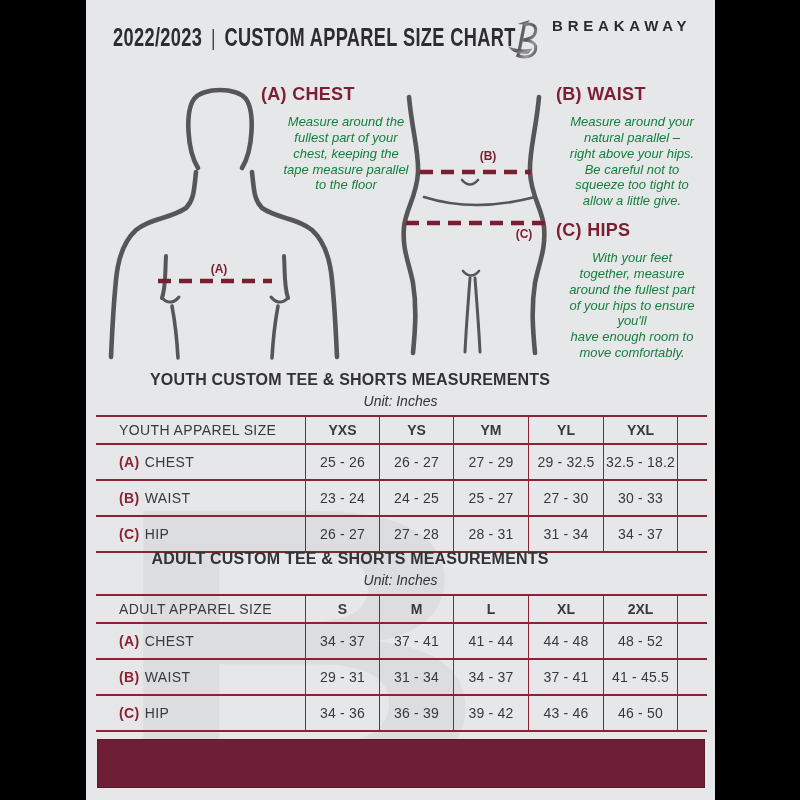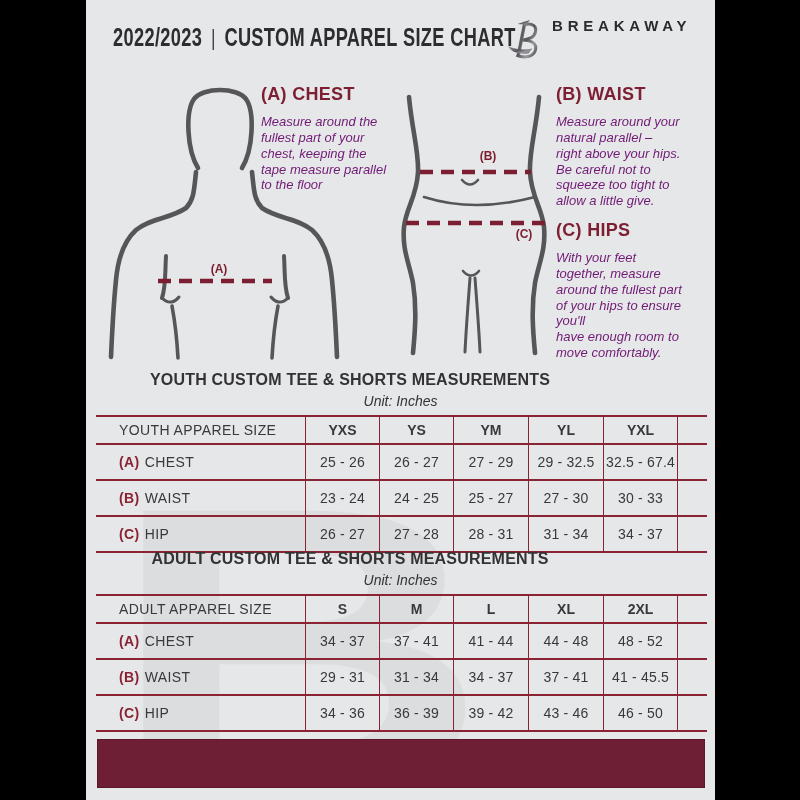--- a/index.html
+++ b/index.html
@@ -23,21 +23,21 @@
   .diagram{position:absolute;left:0;top:0;z-index:1;pointer-events:none;}
   .marker{position:absolute;font-size:12px;font-weight:700;color:#7c1e31;width:30px;text-align:center;z-index:2;}
   .m-a{left:118px;top:262px;}
   .m-b{left:387px;top:149px;}
   .m-c{left:423px;top:227px;}
 
   
   .guide{position:absolute;z-index:2;}
   .guide h3{margin:0 0 9px 0;font-size:18px;font-weight:700;color:#7d1e33;letter-spacing:0.3px;}
   .guide p{margin:0;font-size:13px;font-style:italic;color:#9240557;}
-  .guide p{color:#701a75;line-height:1.22;white-space:pre-line;}
+  .guide p{color:#15803d;line-height:1.22;white-space:pre-line;text-align:center;}
   .g-chest{left:175px;top:84px;width:170px;}
   .g-waist{left:470px;top:84px;width:152px;}
   .g-hips{left:470px;top:220px;width:152px;}
 
   
   .sec-title{position:absolute;left:0;width:528px;text-align:center;font-size:16px;font-weight:700;
     color:#333235;letter-spacing:0.2px;z-index:2;}
   .sec-unit{position:absolute;left:0;width:629px;text-align:center;font-size:14px;font-style:italic;
     color:#333235;z-index:2;}
   .yt-title{top:371px;} .yt-unit{top:393px;}
@@ -163,21 +163,21 @@
       </div>
       <div class="t-row">
         <div class="t-label">
             <b>(A)</b>
             <span>CHEST</span>
           </div>
         <div class="t-cell">25 - 26</div>
         <div class="t-cell">26 - 27</div>
         <div class="t-cell">27 - 29</div>
         <div class="t-cell">29 - 32.5</div>
-        <div class="t-cell">32.5 - 67.4</div>
+        <div class="t-cell">32.5 - 18.2</div>
         <div class="t-spacer"></div>
       </div>
       <div class="t-row">
         <div class="t-label">
             <b>(B)</b>
             <span>WAIST</span>
           </div>
         <div class="t-cell">23 - 24</div>
         <div class="t-cell">24 - 25</div>
         <div class="t-cell">25 - 27</div>

